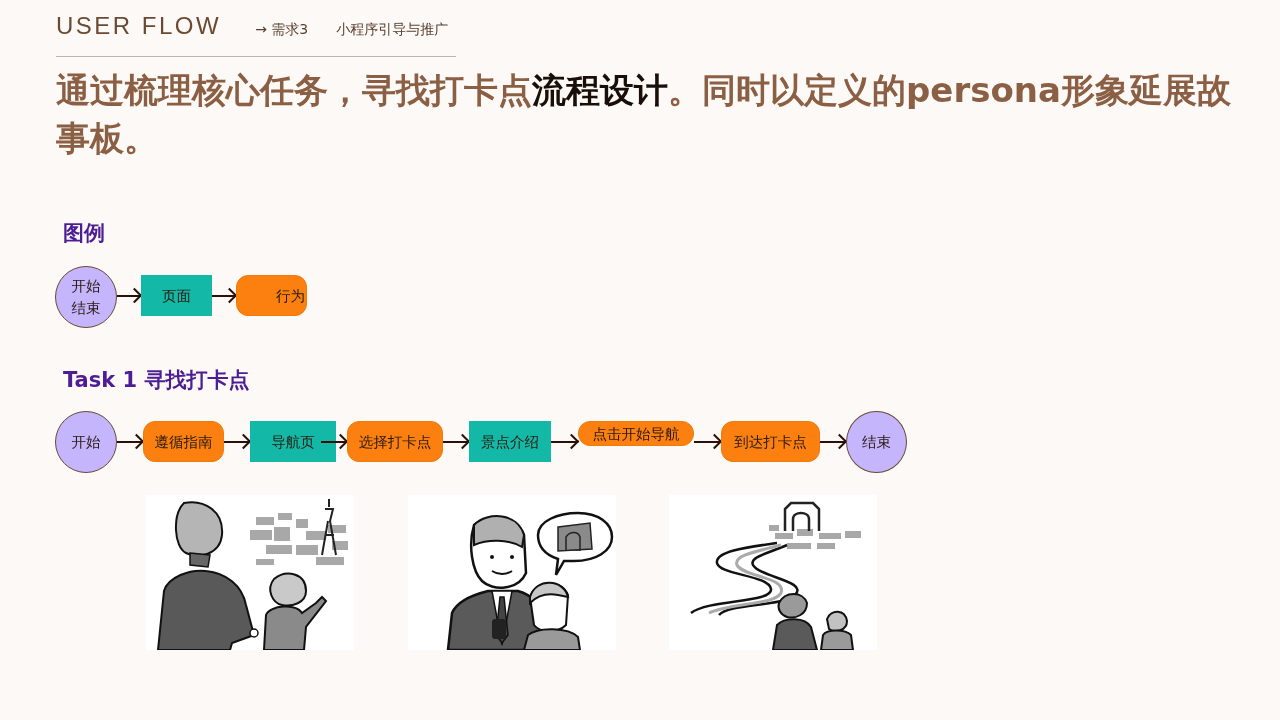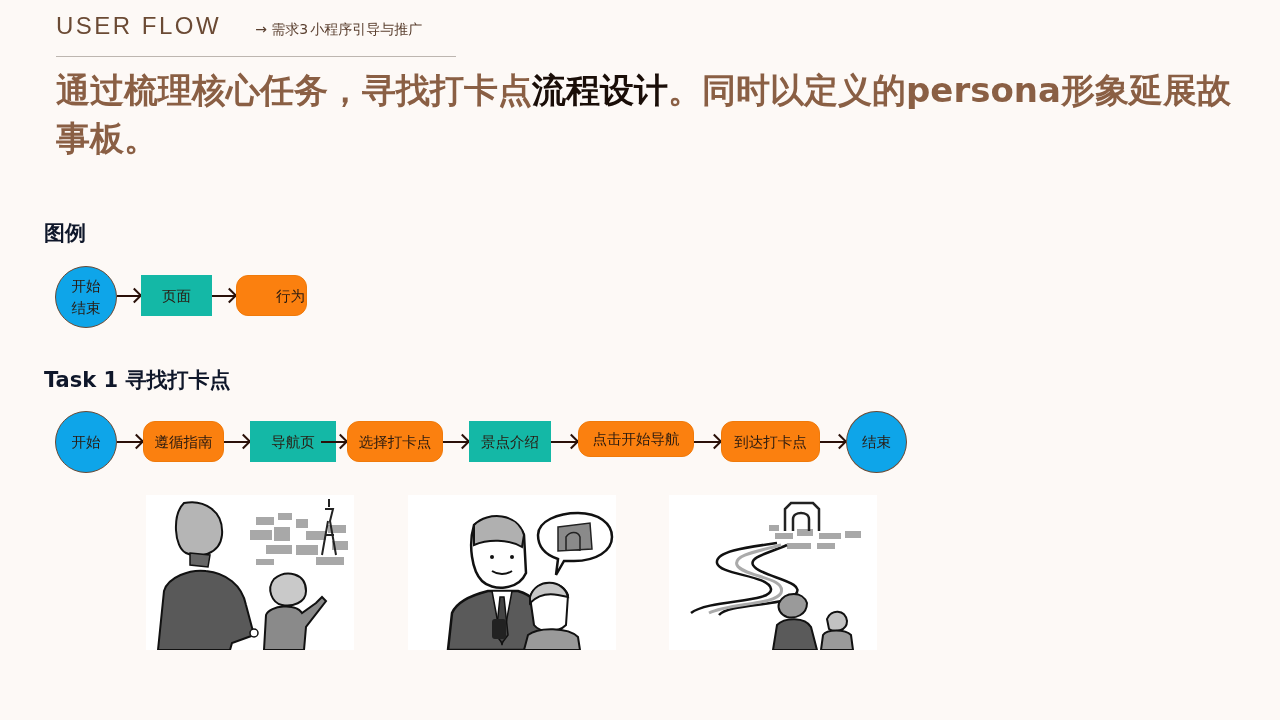--- a/index.html
+++ b/index.html
@@ -15,37 +15,37 @@
     border-bottom: 1.5px solid #bdb6b0;
     display: flex; align-items: flex-end; padding-bottom: 16px;
   }
   .header .eyebrow {
     font-family: "Liberation Sans", sans-serif;
     font-size: 24px; letter-spacing: 2.5px; color: #6b4a34; font-weight: 400;
     line-height: 28px;
   }
   .header .sub {
     margin-left: 34px; font-size: 14px; color: #5b4030; line-height: 22px;
-    display: flex; gap: 2px;
+    display: flex; gap: 28px;
   }
   .headline {
     position: absolute; left: 56px; top: 66px; width: 1180px;
     font-size: 34px; line-height: 48px; font-weight: bold; color: #8a5f44;
     letter-spacing: 0px;
   }
   .headline .accent { color: #1a0e08; }
   .section-title {
-    position: absolute; left: 44px; font-size: 21px; font-weight: bold; color: #0f172a;
+    position: absolute; left: 63px; font-size: 21px; font-weight: bold; color: #4c1d95;
   }
   .node {
     position: absolute; display: flex; align-items: center; justify-content: center;
     font-size: 14.5px; color: #2a1a10; text-align: center; line-height: 22px;
   }
   .node.circle {
-    border: 1.3px solid #6b4a34; border-radius: 50%; background: #0ea5e9; font-family: Liberation Serif, serif;
+    border: 1.3px solid #6b4a34; border-radius: 50%; background: #c4b5fd; font-family: Liberation Serif, serif;
   }
   .node.page { background: #14b8a6; align-items: center; }
   .node.action {
     background: #fb800f; border-radius: 12px; border: 1px solid #f07a0a;
   }
   .arrow {
     position: absolute; height: 2px; background: #2a1008;
   }
   .arrow::after {
     content: ""; position: absolute; right: 0; top: -5px;
@@ -101,21 +101,21 @@
 </div>
 <div class="arrow" style="left:321px; top:441px; width:26px;"></div>
 <div class="node action" style="left:347px; top:421px; width:96px; height:41px;">
   <span>选择打卡点</span>
 </div>
 <div class="arrow" style="left:443px; top:441px; width:26px;"></div>
 <div class="node page" style="left:469px; top:421px; width:82px; height:41px;">
   <span>景点介绍</span>
 </div>
 <div class="arrow" style="left:551px; top:441px; width:27px;"></div>
-<div class="node action" style="left:578px; top:421px; width:116px; height:36px;">
+<div class="node action" style="left:578px; top:421px; width:116px; height:25px;">
   <span>点击开始导航</span>
 </div>
 <div class="arrow" style="left:694px; top:441px; width:27px;"></div>
 <div class="node action" style="left:721px; top:421px; width:99px; height:41px;">
   <span>到达打卡点</span>
 </div>
 <div class="arrow" style="left:820px; top:441px; width:26px;"></div>
 <div class="node circle" style="left:846px; top:411px; width:61px; height:62px;">
   <span>结束</span>
 </div>

